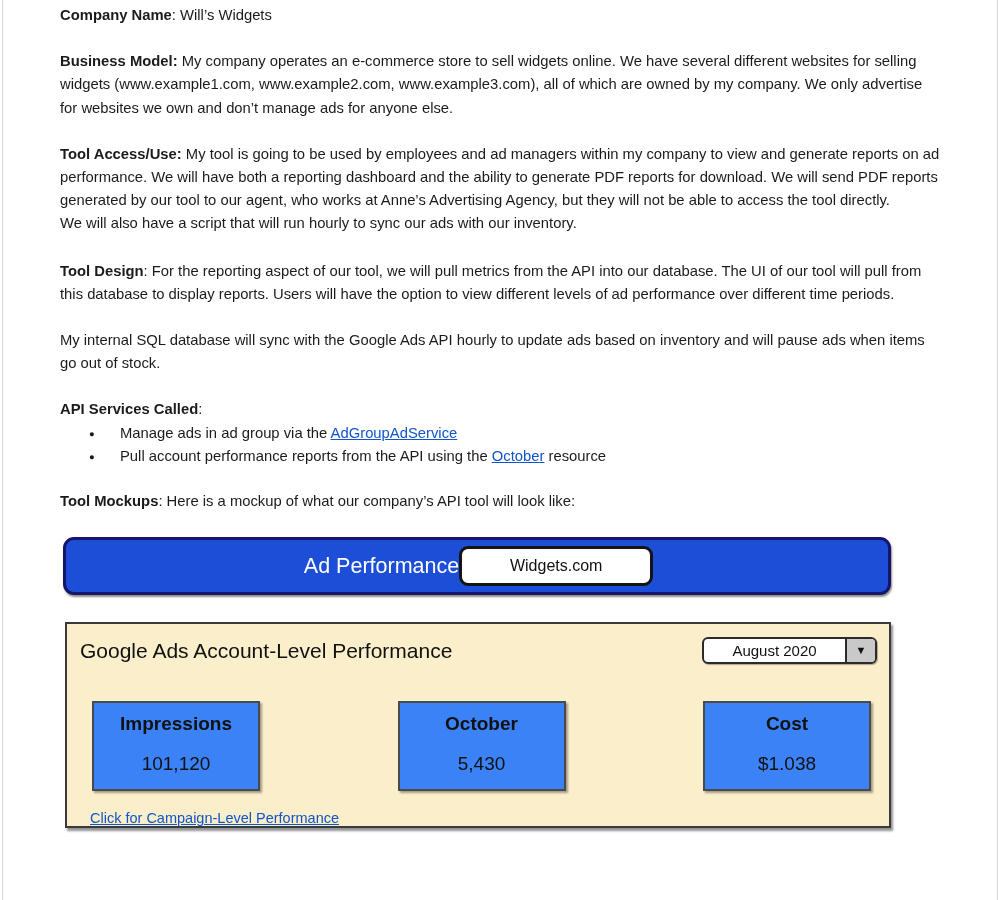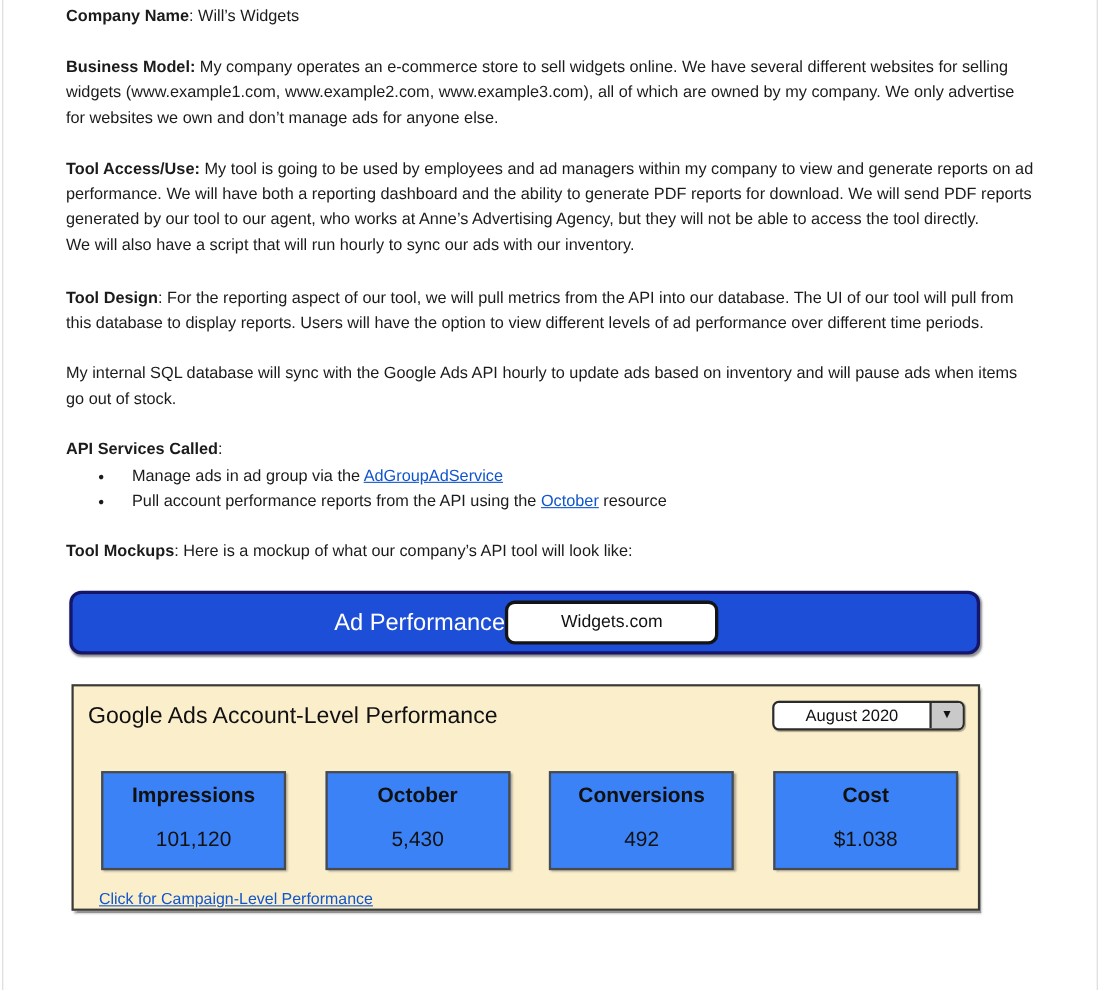--- a/index.html
+++ b/index.html
@@ -139,24 +139,20 @@
     <div class="cards">
       <div class="card">
         <div class="card-label">Impressions</div>
         <div class="card-value">101,120</div>
       </div>
       <div class="card">
         <div class="card-label">October</div>
         <div class="card-value">5,430</div>
       </div>
       <div class="card">
-        <div class="card-label">Conversions</div>
-        <div class="card-value">492</div>
-      </div>
-      <div class="card">
         <div class="card-label">Cost</div>
         <div class="card-value">$1.038</div>
       </div>
     </div>
     <a class="campaign-link">Click for Campaign-Level Performance</a>
   </div>
 
 </div>
 
 </body></html>

